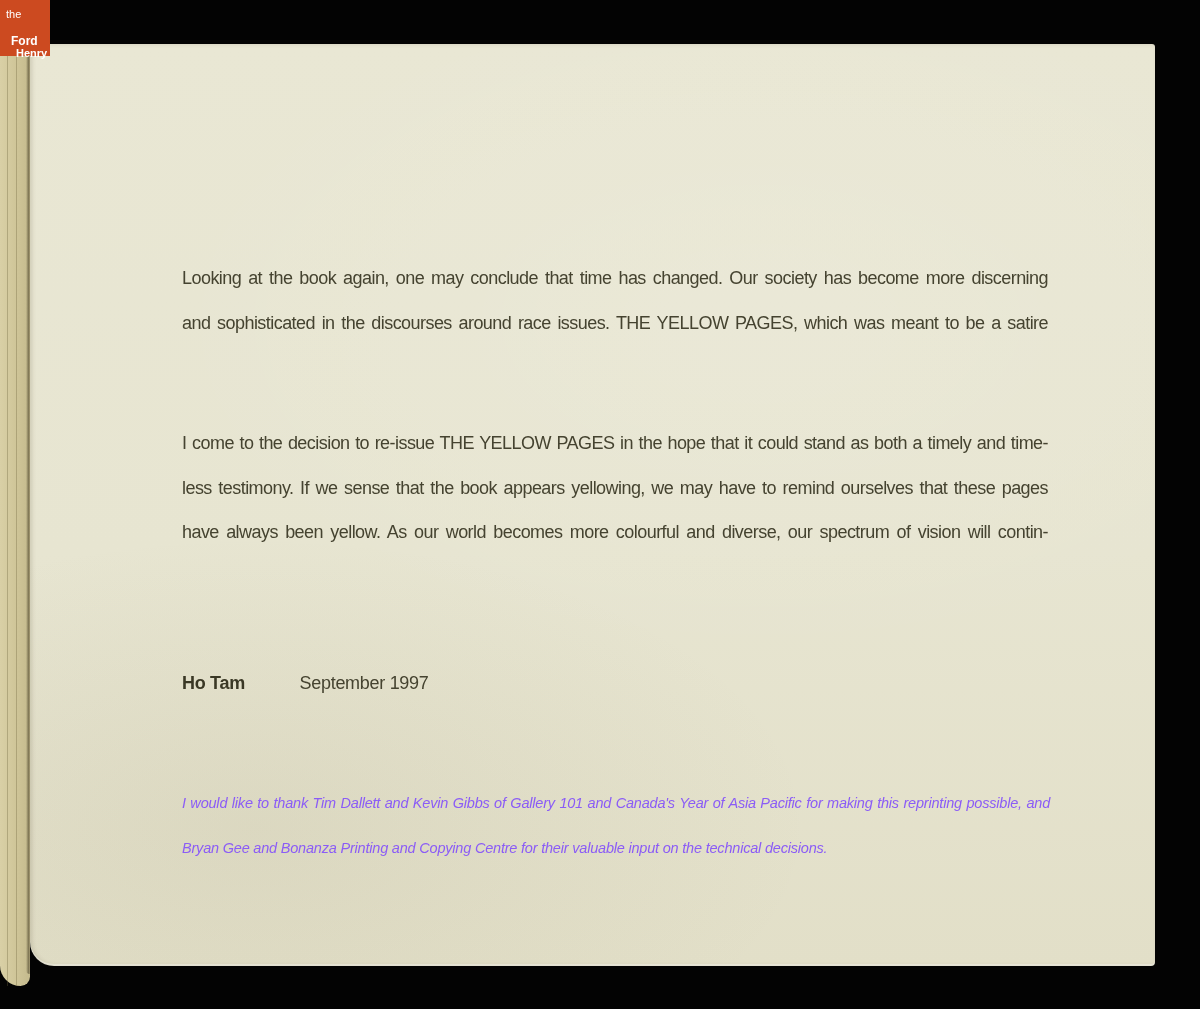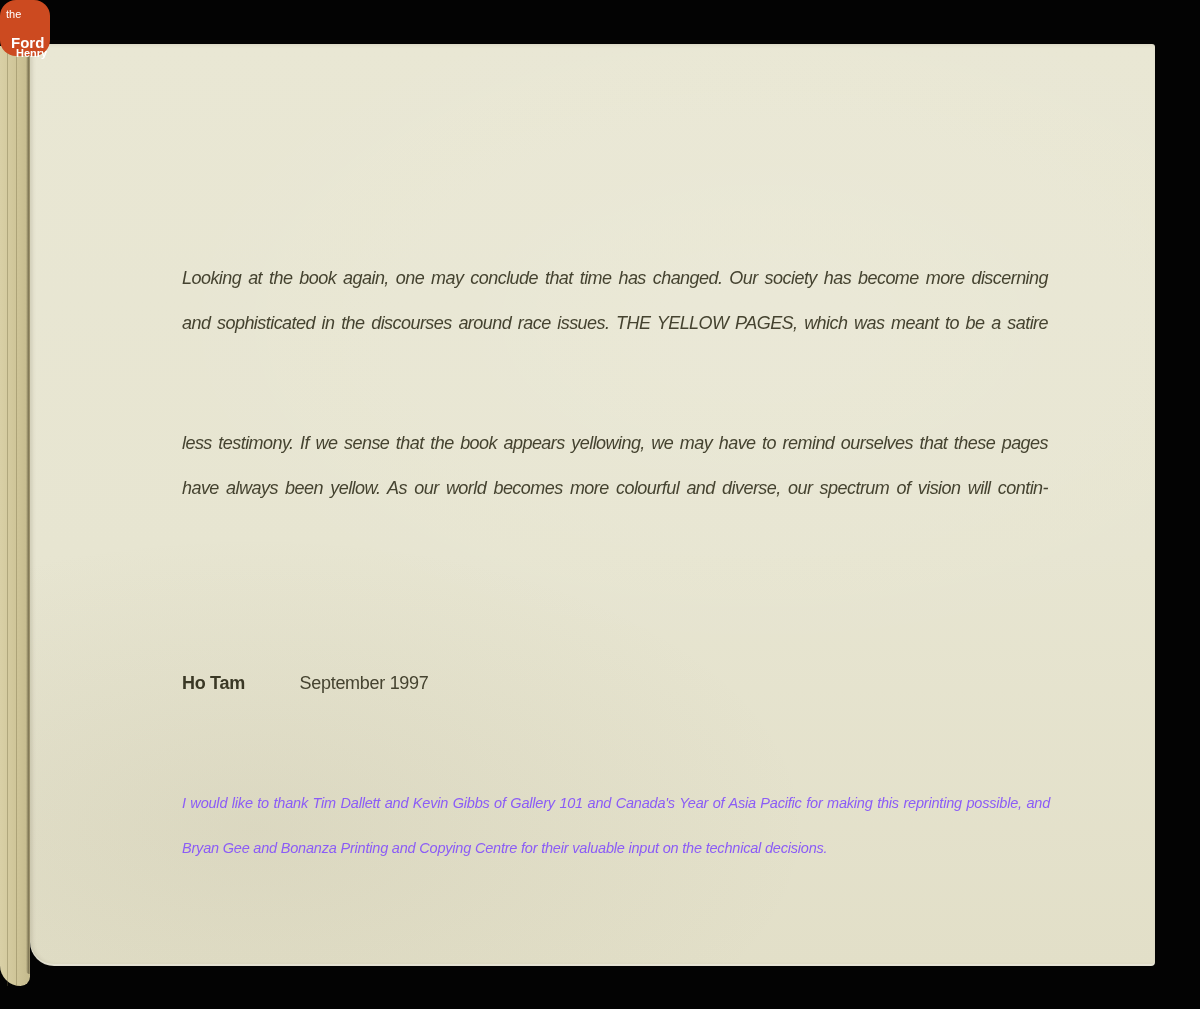--- a/index.html
+++ b/index.html
@@ -57,52 +57,50 @@
   }
   
   #logo {
     position: absolute;
     left: 0;
     top: 0;
     width: 50px;
     height: 56px;
     background: #cc4a20;
     z-index: 5;
-    border-radius: 16px;
   }
   #logo span {
     position: absolute;
     color: #ffffff;
     line-height: 1;
     letter-spacing: 0;
   }
   #logo .logo-the   { left: 6px;  top: 9px;  font-size: 11px; font-weight: 400; }
   #logo .logo-henry { left: 16px; top: 24px; font-size: 11px; font-weight: 700; margin-top: 24px; }
-  #logo .logo-ford  { left: 11px; top: 35px; font-size: 15px; font-weight: 700; }
+  #logo .logo-ford  { left: 11px; top: 35px; font-size: 12px; font-weight: 700; }
 
   
   .text-block {
     position: absolute;
     color: #454330;
   }
   .para {
     left: 182px;
     width: 866px;
     font-size: 18px;
     line-height: 44.5px;
     letter-spacing: -0.55px;
   }
   .para .line {
     white-space: nowrap;
     text-align: left;
   }
   .para .line.j {
     text-align: justify;
     text-align-last: justify;
-    font-style: italic;
   }
   #paragraph-1 { top: 256px; }
   #paragraph-2 { top: 421px; }
   #signature {
     left: 182px;
     top: 668px;
     font-size: 18px;
     line-height: 30px;
     letter-spacing: -0.3px;
   }
@@ -145,20 +143,21 @@
     <span class="logo-henry">Henry</span>
     <span class="logo-ford">Ford</span>
   </div>
 
   <div id="paragraph-1" class="text-block para">
     <div class="line j">Looking at the book again, one may conclude that time has changed.  Our society has become more discerning</div>
     <div class="line j">and sophisticated in the discourses around race issues.  THE YELLOW PAGES, which was meant to be a satire</div>
   </div>
 
   <div id="paragraph-2" class="text-block para">
+    <div class="line j">I come to the decision to re-issue THE YELLOW PAGES in the hope that it could stand as both a timely and time-</div>
     <div class="line j">less testimony.  If we sense that the book appears yellowing, we may have to remind ourselves that these pages</div>
     <div class="line j">have always been yellow.  As our world becomes more colourful and diverse, our spectrum of vision will contin-</div>
   </div>
 
   <div id="signature" class="text-block">
     <span class="sig-name">Ho Tam</span>
     <span class="sig-date">September 1997</span>
   </div>
 
   <div id="acknowledgment" class="text-block">

